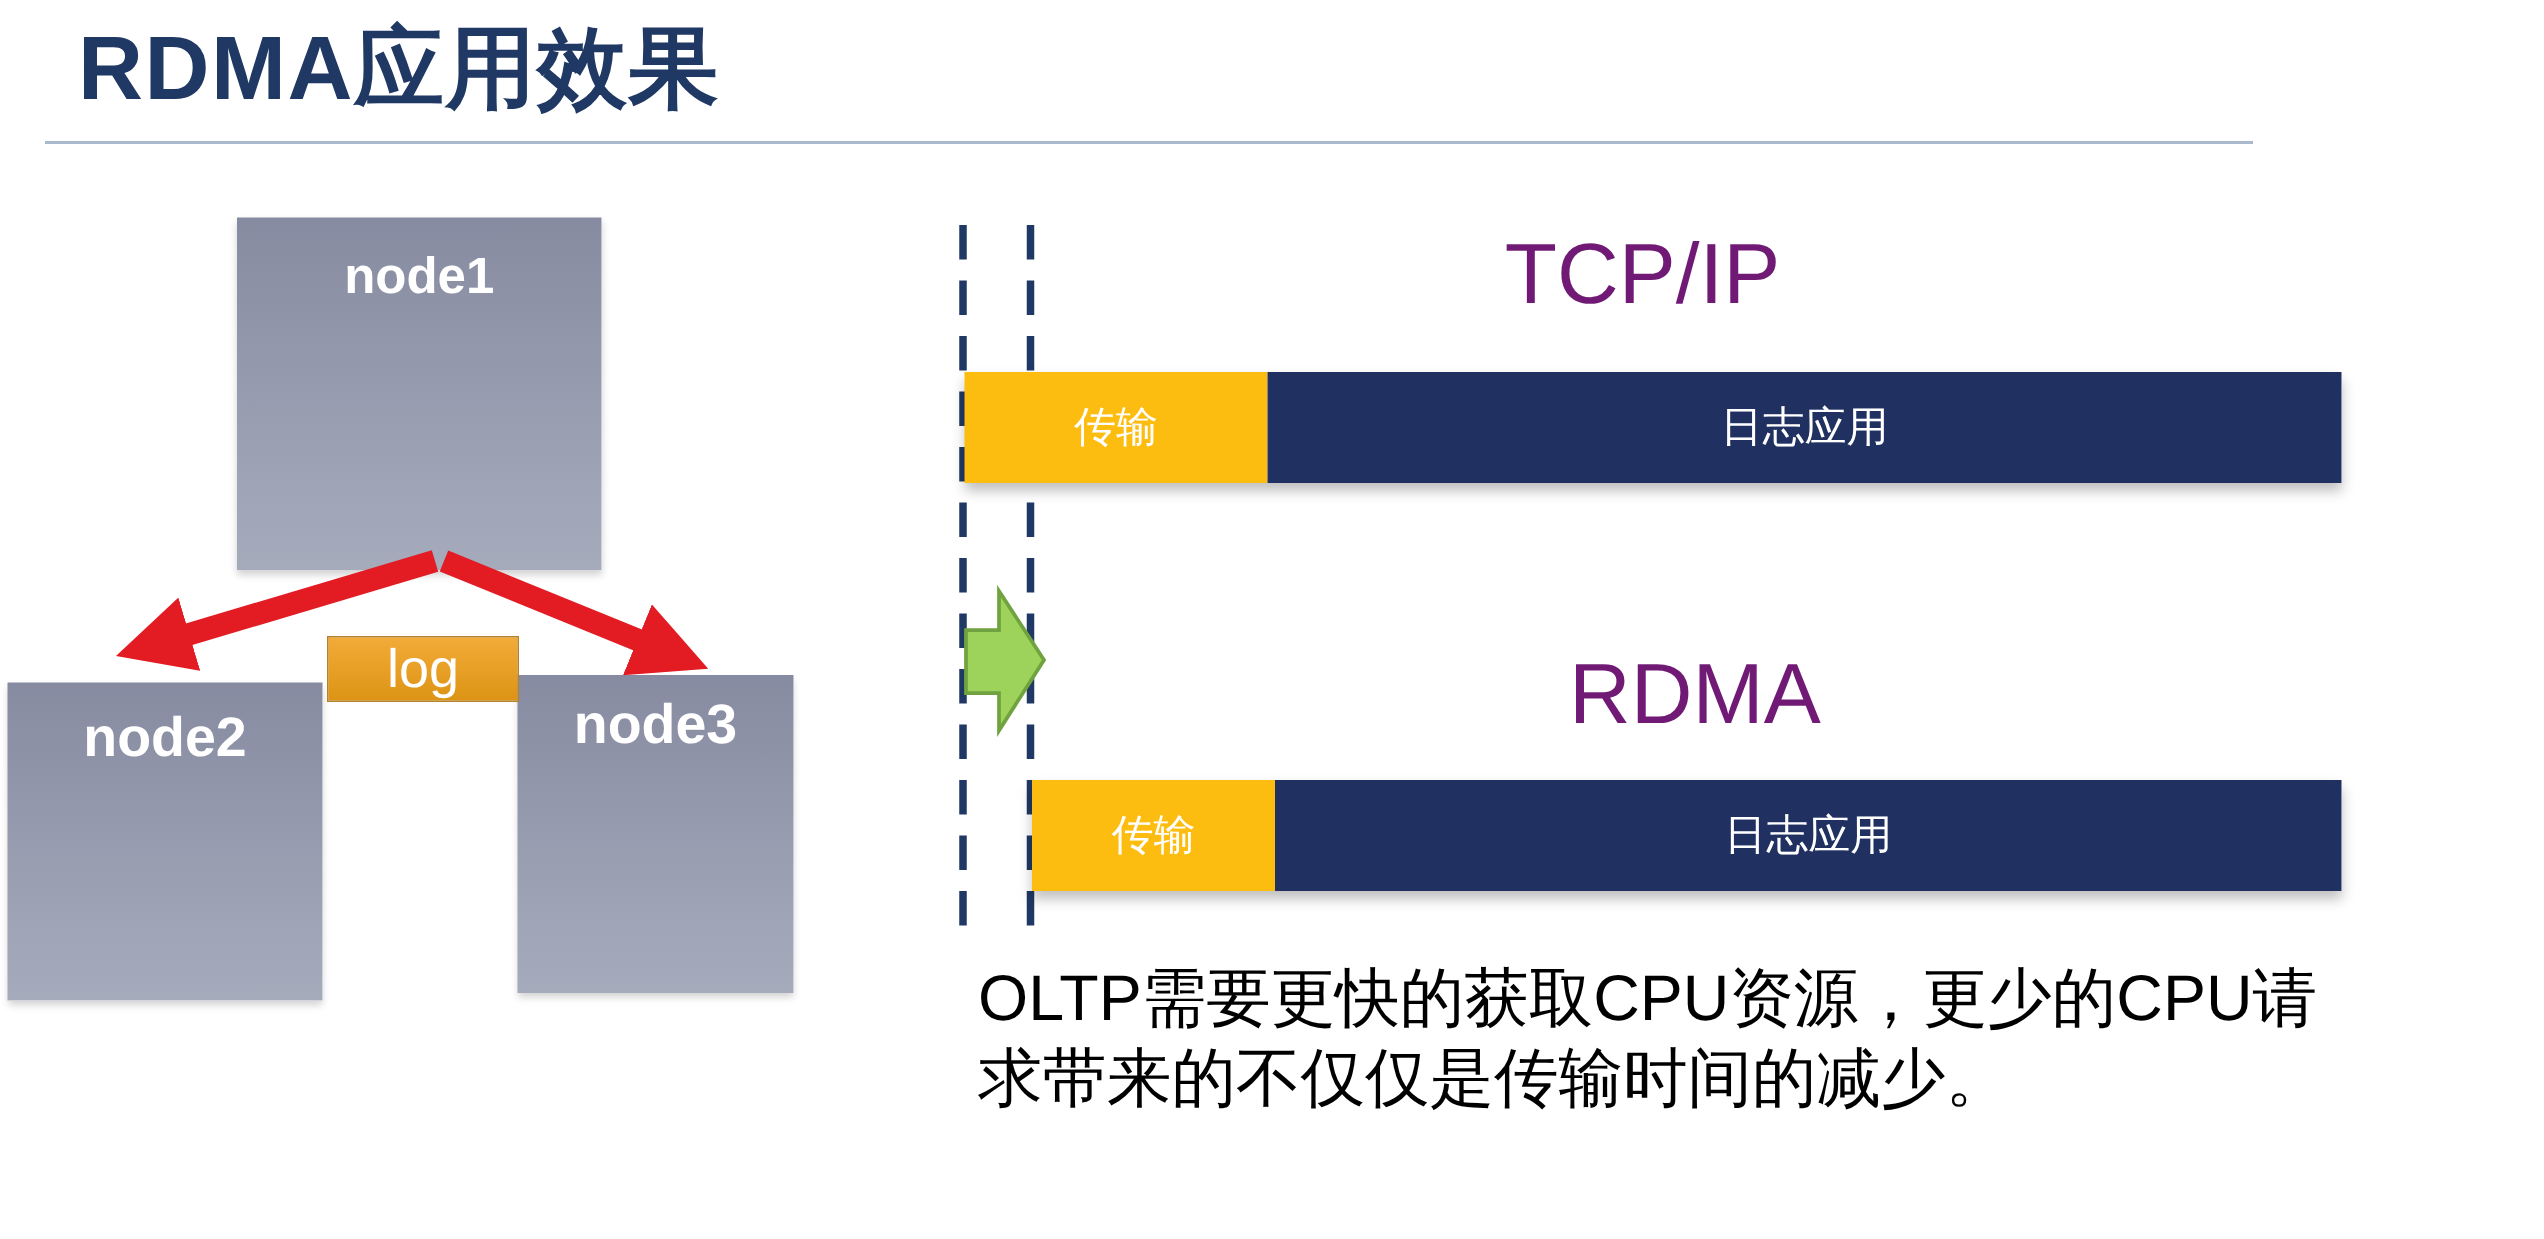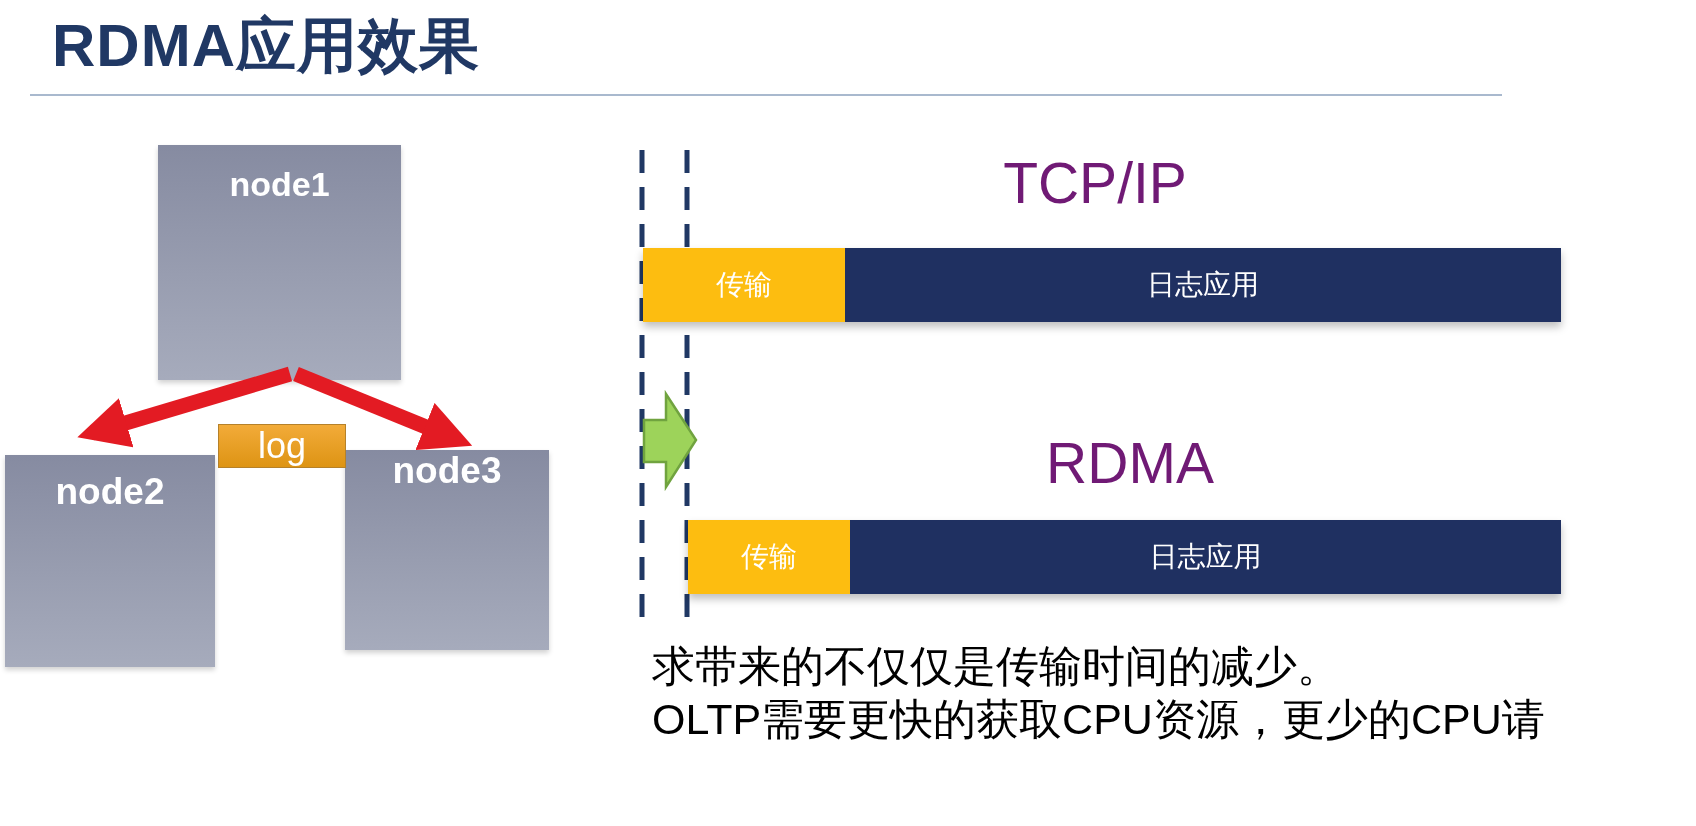--- a/index.html
+++ b/index.html
@@ -43,21 +43,21 @@
     color: #ffffff;
     display: flex;
     justify-content: center;
     align-items: flex-start;
     z-index: 1;
     box-shadow: 0 3px 5px rgba(0,0,0,0.18);
   }
   .node span { display: block; font-weight: bold; }
   .node1 { left: 158px; top: 145px; width: 243px; height: 215px; font-size: 34px; padding-top: 20px; }
   .node2 { left: 5px;   top: 455px; width: 210px; height: 196px; font-size: 37px; padding-top: 16px; }
-  .node3 { left: 345px; top: 450px; width: 204px; height: 200px; font-size: 37px; padding-top: 0; }
+  .node3 { left: 345px; top: 450px; width: 184px; height: 200px; font-size: 37px; padding-top: 12px; }
 
   .log-box {
     position: absolute;
     left: 218px;
     top: 424px;
     width: 126px;
     height: 42px;
     background: linear-gradient(180deg, #f2ab39 0%, #dd9414 100%);
     border: 1px solid #b5812a;
     color: #ffffff;
@@ -182,17 +182,17 @@
       <marker id="redhead" viewBox="0 0 10 10" refX="7" refY="5" markerWidth="3.4" markerHeight="3.4" orient="auto">
         <path d="M0,0 L10,5 L0,10 z" fill="#e31b23"></path>
       </marker>
     </defs>
     <line x1="290" y1="374" x2="92" y2="433" stroke="#e31b23" stroke-width="15" marker-end="url(#redhead)"></line>
     <line x1="296" y1="374" x2="458" y2="440" stroke="#e31b23" stroke-width="15" marker-end="url(#redhead)"></line>
     <polygon points="644,420 666,420 666,394 696,440 666,487 666,462 644,462" fill="#9dd35a" stroke="#70a33f" stroke-width="2.5"></polygon>
   </svg>
 
   <div class="caption">
+    <div>OLTP需要更快的获取CPU资源，更少的CPU请</div>
     <div>求带来的不仅仅是传输时间的减少。</div>
-    <div>OLTP需要更快的获取CPU资源，更少的CPU请</div>
   </div>
 
 </div>
 
 </body></html>

